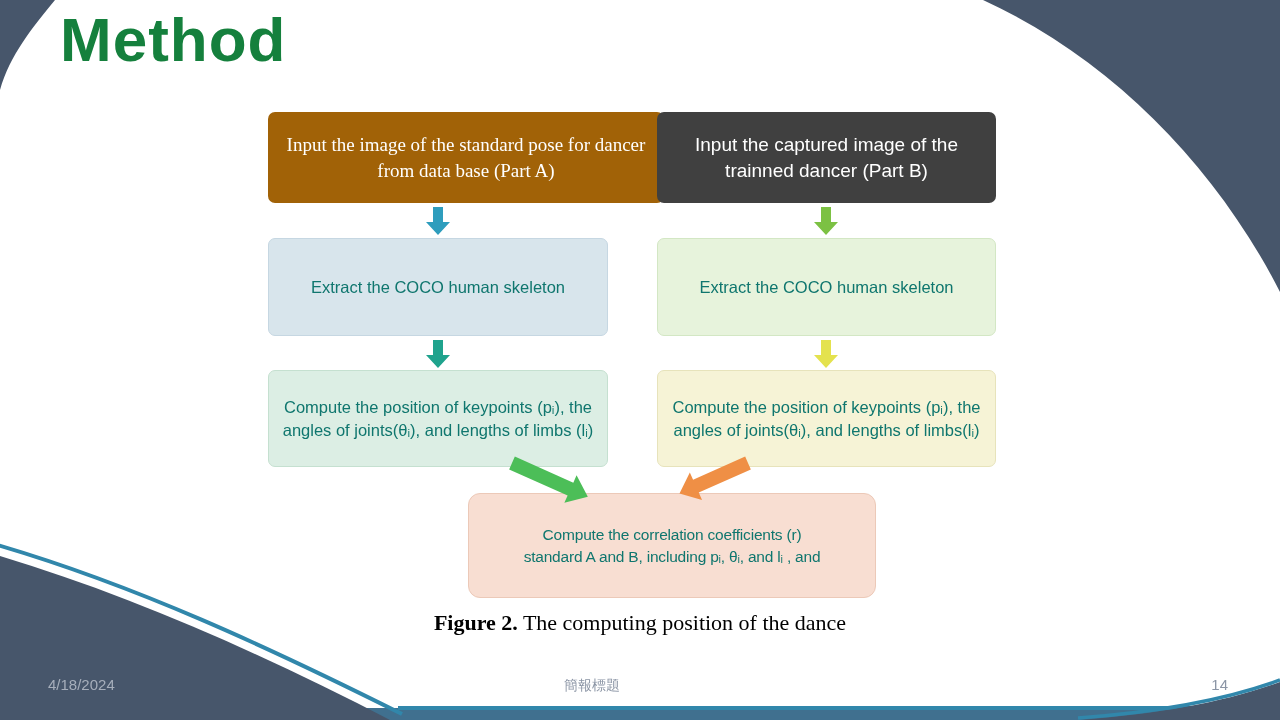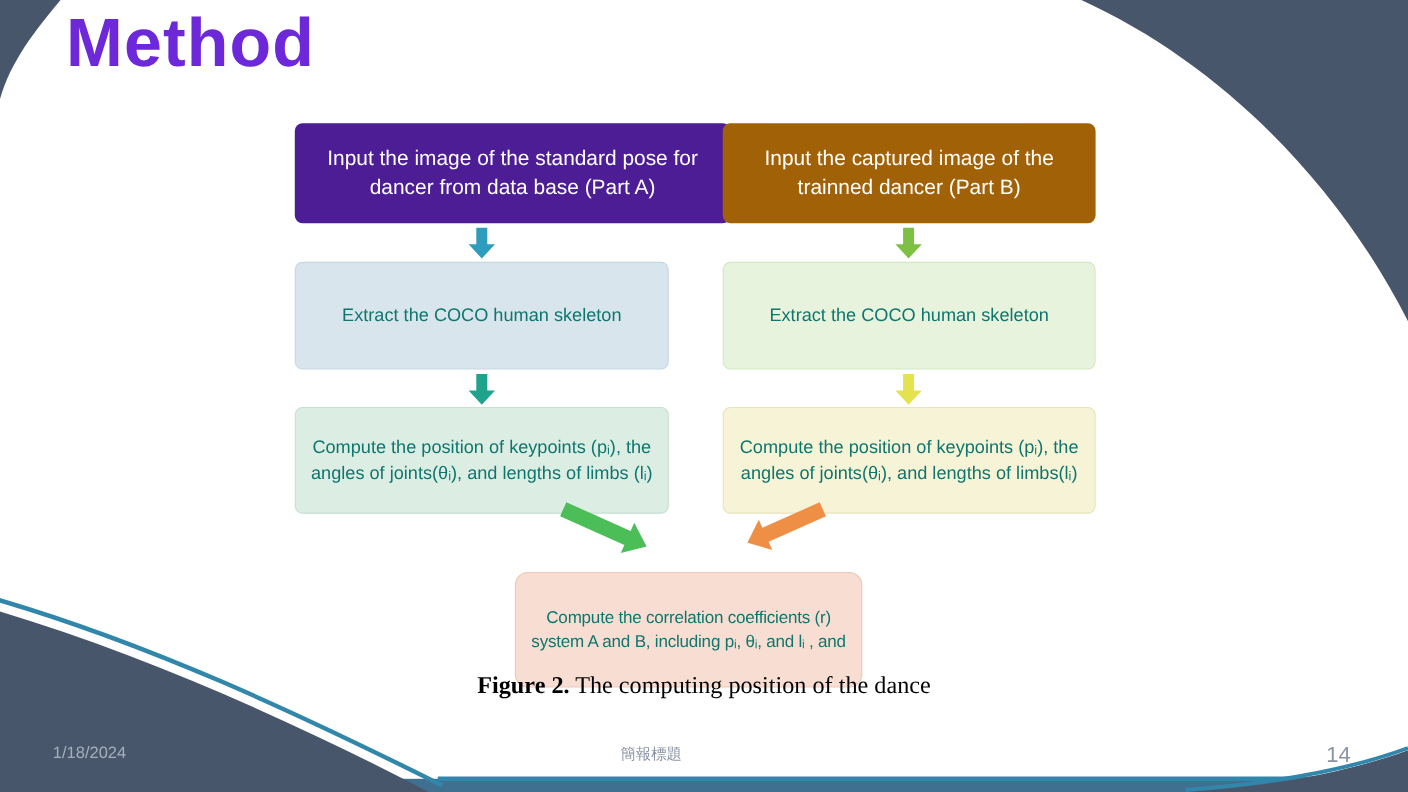--- a/index.html
+++ b/index.html
@@ -6,54 +6,54 @@
   html, body { width:1280px; height:720px; }
   body { font-family:"Liberation Sans", sans-serif; background:#fff; }
 
   .slide { position:relative; width:1280px; height:720px; background:#ffffff; overflow:hidden; }
 
   .bg { position:absolute; left:0; top:0; width:1280px; height:720px; z-index:0; }
 
   .title {
     position:absolute; left:60px; top:4px; z-index:2;
     font-size:62px; font-weight:800; letter-spacing:1px;
-    color:#6d28d9; font-family:"Liberation Sans", sans-serif;
+    color:#15803d; font-family:"Liberation Sans", sans-serif;
   }
 
   .box {
     position:absolute; z-index:1;
     display:flex; align-items:center; justify-content:center;
     text-align:center; border-radius:7px; padding:6px 10px;
     color:#0f766e; line-height:1.35;
   }
-  .box-a1 { left:268px; top:112px; width:396px; height:91px; background:#4c1d95; color:#ffffff; font-size:19px; }
-  .box-b1 { left:657px; top:112px; width:339px; height:91px; background:#a16207; color:#ffffff; font-size:19px; }
+  .box-a1 { left:268px; top:112px; width:396px; height:91px; background:#a16207; color:#ffffff; font-size:19px;font-family:Liberation Serif, serif; }
+  .box-b1 { left:657px; top:112px; width:339px; height:91px; background:#404040; color:#ffffff; font-size:19px; }
   .box-a2 { left:268px; top:238px; width:340px; height:98px; background:#d8e5ec; border:1px solid #c6d7e2; font-size:16.5px; }
   .box-b2 { left:657px; top:238px; width:339px; height:98px; background:#e7f3dc; border:1px solid #d3e7c4; font-size:16.5px; }
   .box-a3 { left:268px; top:370px; width:340px; height:97px; background:#dceee4; border:1px solid #c5e0d0; font-size:16.5px; }
   .box-b3 { left:657px; top:370px; width:339px; height:97px; background:#f6f3d6; border:1px solid #e7e3bb; font-size:16.5px; }
   .box-merge {
-    left:468px; top:520px; width:316px; height:105px;
+    left:468px; top:493px; width:408px; height:105px;
     background:#f8ded2; border:1px solid #ecc9b8; border-radius:12px;
     font-size:15.5px;
   }
   .merge-line { white-space:nowrap; letter-spacing:-0.2px; line-height:1.4; }
 
   .arrows { position:absolute; left:0; top:0; width:1280px; height:720px; z-index:2; pointer-events:none; }
 
   .caption {
     position:absolute; left:0; top:608px; width:1280px; z-index:2;
     text-align:center; font-family:"Liberation Serif", serif;
     font-size:22px; color:#000; line-height:30px;
   }
   .cap-bold { font-weight:bold;font-family:Liberation Serif, serif; }
 
   .footer-date { position:absolute; left:48px;  top:676px; z-index:2; font-size:15px; color:#a6aebb; }
   .footer-title { position:absolute; left:0; top:677px; width:1184px; text-align:center; z-index:2; font-size:14px; color:#8b95a5; }
-  .footer-page { position:absolute; right:52px; top:676px; z-index:2; font-size:20px; color:#8b95a5; }
+  .footer-page { position:absolute; right:52px; top:676px; z-index:2; font-size:15px; color:#8b95a5; }
 </style>
 </head>
 <body>
 
 <div class="slide">
 
   <svg class="bg" viewBox="0 0 1280 720" aria-hidden="true">
     <rect x="0" y="0" width="1280" height="720" fill="#ffffff"></rect>
     <rect x="350" y="708" width="930" height="12" fill="#40708f"></rect>
     <path d="M0,556 C130,595 265,655 390,720 L0,720 Z" fill="#47566b"></path>
@@ -70,38 +70,38 @@
   <div class="box box-a1">Input the image of the standard pose for dancer from data base (Part A)</div>
   <div class="box box-b1">Input the captured image of the trainned dancer (Part B)</div>
   <div class="box box-a2">Extract the COCO human skeleton</div>
   <div class="box box-b2">Extract the COCO human skeleton</div>
   <div class="box box-a3">Compute the position of keypoints (pᵢ), the angles of joints(θᵢ), and lengths of limbs (lᵢ)</div>
   <div class="box box-b3">Compute the position of keypoints (pᵢ), the angles of joints(θᵢ), and lengths of limbs(lᵢ)</div>
 
   <div class="box box-merge">
     <div>
       <div class="merge-line">Compute the correlation coefficients (r)</div>
-      <div class="merge-line">system A and B, including pᵢ, θᵢ, and lᵢ , and</div>
+      <div class="merge-line">standard A and B, including pᵢ, θᵢ, and lᵢ , and</div>
     </div>
   </div>
 
   <svg class="arrows" viewBox="0 0 1280 720" aria-hidden="true">
     <polygon points="433,207 443,207 443,222 450,222 438,235 426,222 433,222" fill="#2e9dbd"></polygon>
     <polygon points="433,340 443,340 443,355 450,355 438,368 426,355 433,355" fill="#1fa38d"></polygon>
     <polygon points="821,207 831,207 831,222 838,222 826,235 814,222 821,222" fill="#7cc143"></polygon>
     <polygon points="821,340 831,340 831,355 838,355 826,368 814,355 821,355" fill="#e4e24e"></polygon>
     <g transform="translate(512,463) rotate(24)">
       <polygon points="0,-7 64,-7 64,-15 83,0 64,15 64,7 0,7" fill="#4cbe58"></polygon>
     </g>
     <g transform="translate(748,463) rotate(156)">
       <polygon points="0,-7 57,-7 57,-15 75,0 57,15 57,7 0,7" fill="#ef8f45"></polygon>
     </g>
   </svg>
 
   <div class="caption">
     <div><span class="cap-bold">Figure 2.</span><span> The computing position of the dance</span></div>
   </div>
 
-  <div class="footer-date">1/18/2024</div>
+  <div class="footer-date">4/18/2024</div>
   <div class="footer-title">簡報標題</div>
   <div class="footer-page">14</div>
 
 </div>
 
 </body></html>

